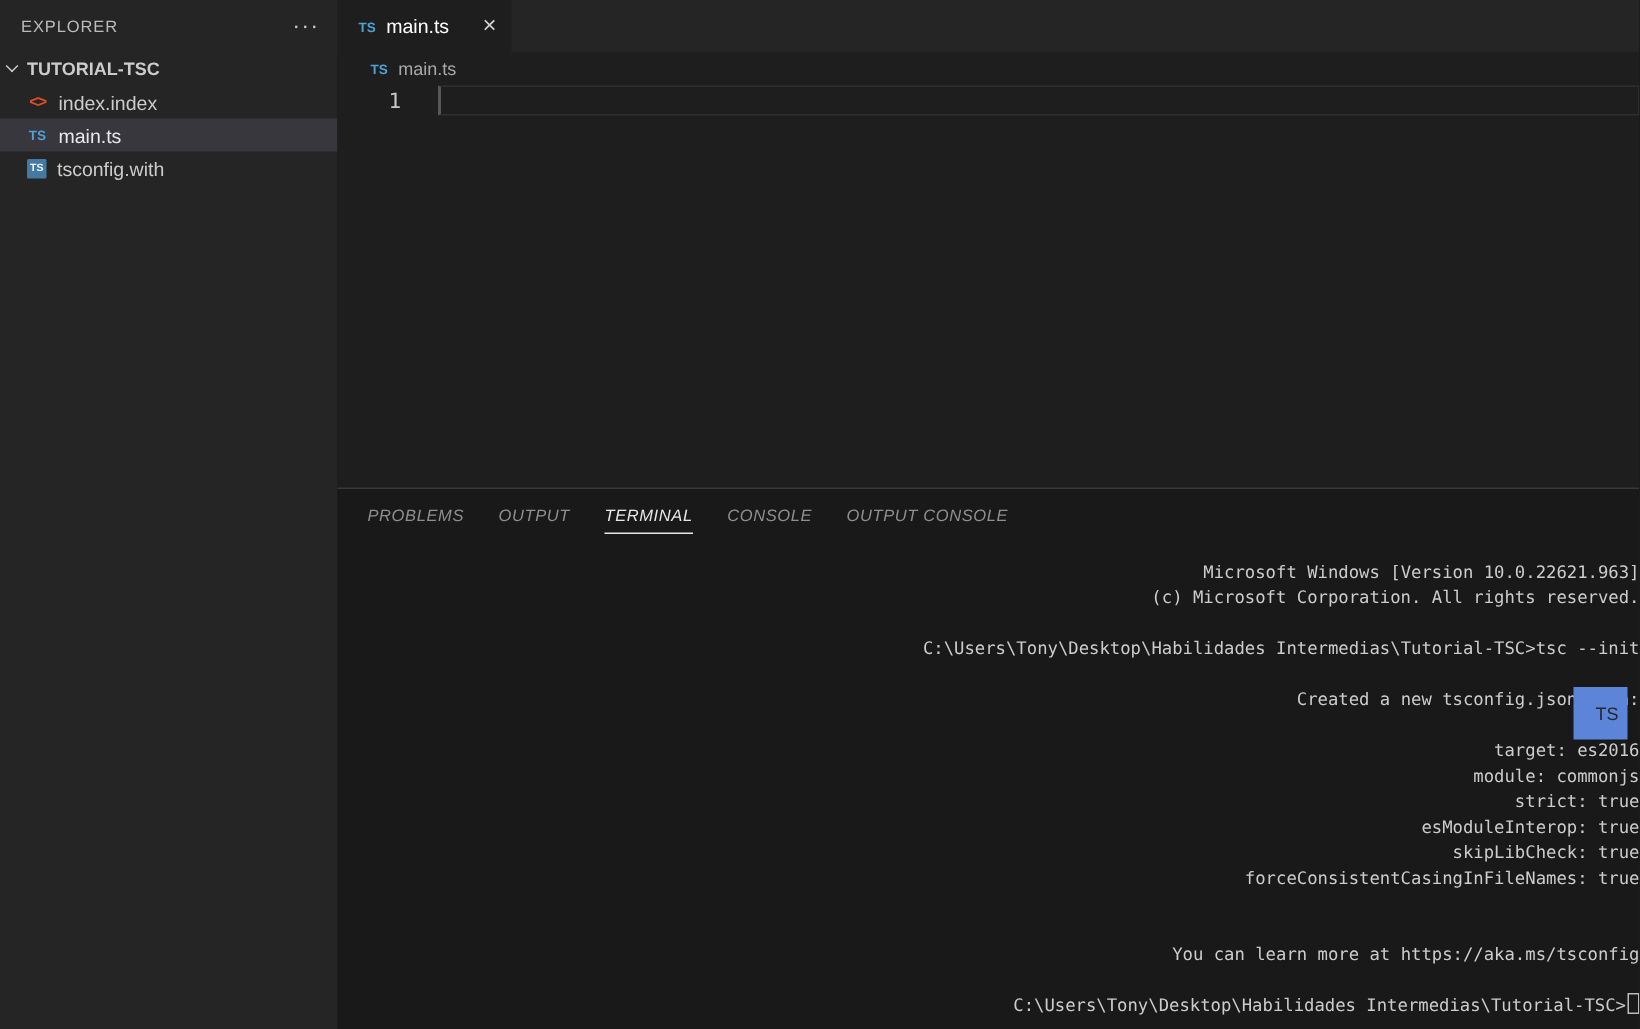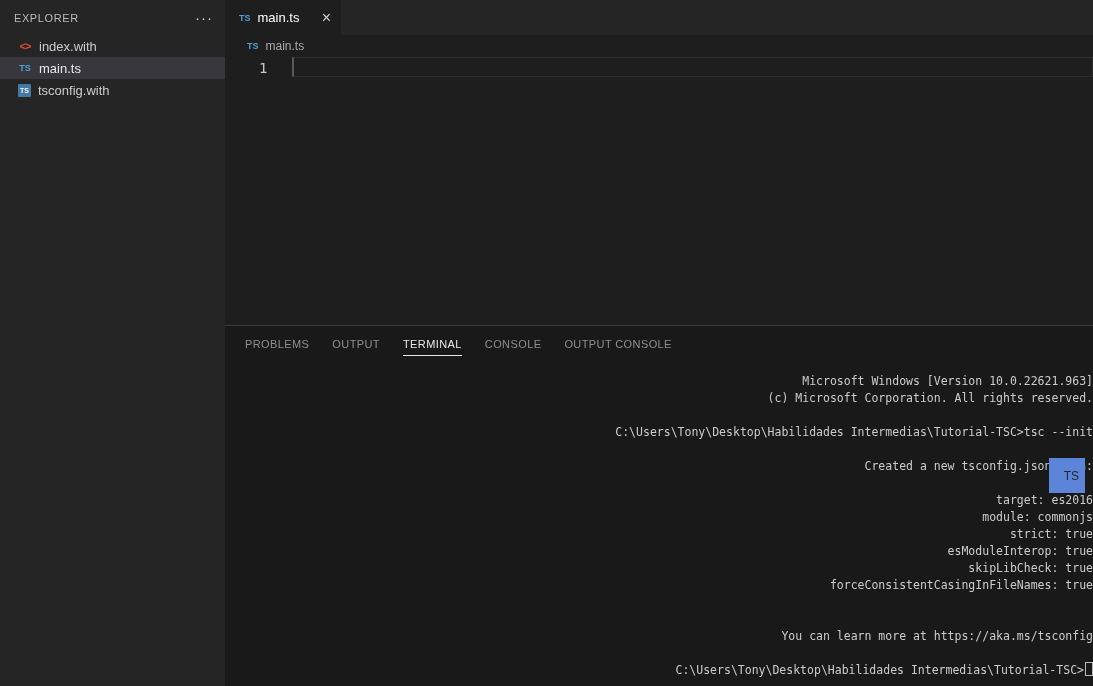--- a/index.html
+++ b/index.html
@@ -42,21 +42,21 @@
   .editor { position:relative; height:268px; background:#1e1e1e; }
   .gutter-ln { position:absolute; left:34px; top:3px; width:10px; color:#c8c8c8; font-size:14px;
                font-family:"DejaVu Sans Mono", monospace; }
   .current-line { position:absolute; left:67px; right:0; top:0; height:20px;
                   border:1px solid #2e2e2f; border-left:2px solid #585858; }
 
   .panel { position:absolute; left:0; top:325px; width:868px; height:361px;
            background:#191919; border-top:1px solid #3a3a3a; }
   .panel-tabs { display:flex; gap:23px; padding:12px 0 0 20px; }
   .ptab { color:#8f8f8f; font-size:11px; letter-spacing:.4px; padding-bottom:5px;
-          border-bottom:1px solid transparent; cursor:pointer; }
+          border-bottom:1px solid transparent; cursor:pointer;font-style:italic; }
   .ptab.active { color:#e7e7e7; border-bottom-color:#e7e7e7; }
 
   .terminal { position:absolute; left:0; top:44px; right:0; bottom:0; padding:3px 0 0 20px;
               font-family:"DejaVu Sans Mono", monospace; font-size:11.5px; line-height:17px;
               color:#cccccc; white-space:pre; overflow:hidden; cursor:text;text-align:right; }
   .term-cursor { display:inline-block; width:8px; height:14px; border:1px solid #bbbbbb;
                  vertical-align:-2px; margin-left:1px; }
 
   
   .ts-badge { position:absolute; left:1049px; top:458px; width:36px; height:35px;
@@ -66,24 +66,28 @@
 </head>
 <body>
 
 <div class="app">
 
   <aside class="sidebar">
     <div class="sb-header">
       <span>EXPLORER</span>
       <span class="more">···</span>
     </div>
+    <div class="folder-row">
+      <span class="chev"></span>
+      <span>TUTORIAL-TSC</span>
+    </div>
     <div id="file-list">
         <div class="file-row">
           <span class="fi html-icon">&lt;&gt;</span>
-          <span>index.with</span>
+          <span>index.index</span>
         </div>
         <div class="file-row selected">
           <span class="fi typescript-icon">TS</span>
           <span>main.ts</span>
         </div>
         <div class="file-row">
           <span class="fi tsconfig-icon">TS</span>
           <span>tsconfig.with</span>
         </div>
       </div>

